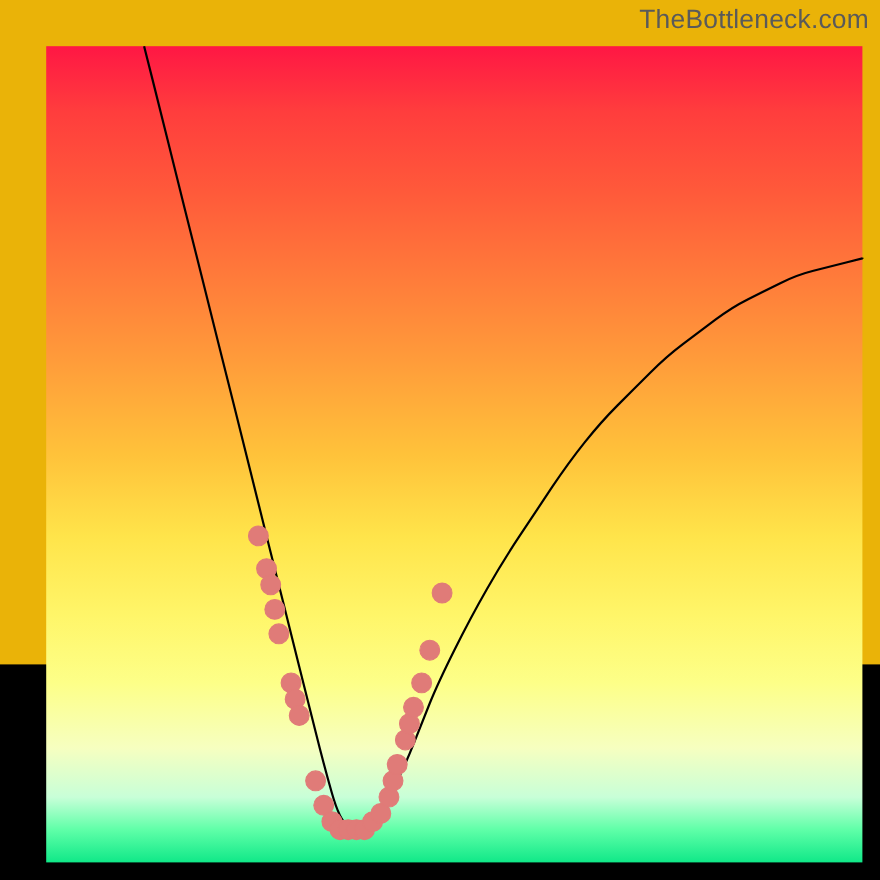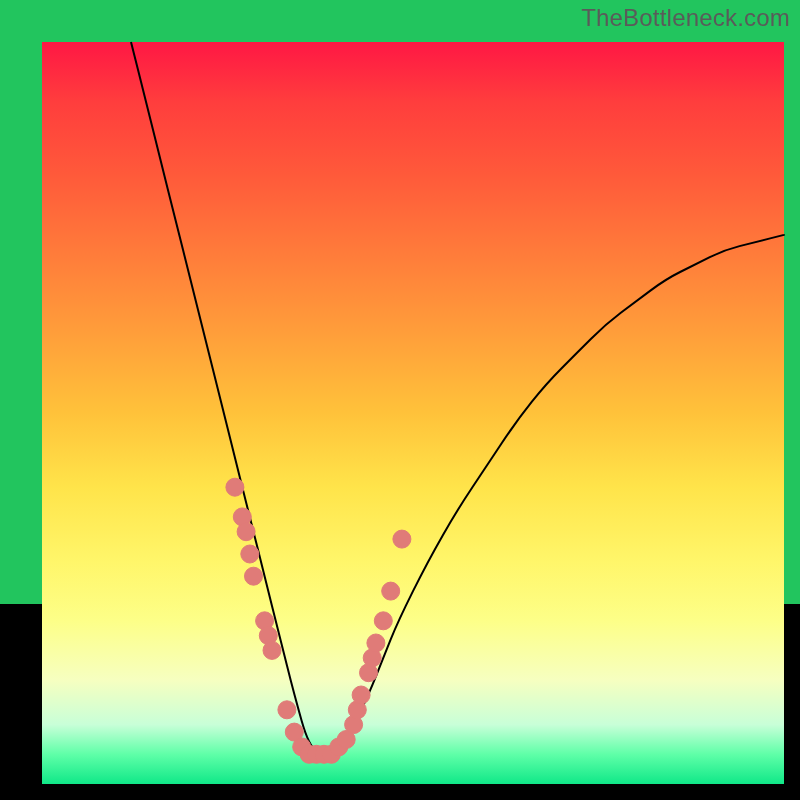--- a/index.html
+++ b/index.html
@@ -7,21 +7,21 @@
     padding: 0;
     width: 800px;
     height: 800px;
     background: #000;
     overflow: hidden;
   }
   .frame {
     position: relative;
     width: 800px;
     height: 604px;
-    background: #22c55e;
+    background: #eab308;
   }
   .plot-area {
     position: absolute;
     left: 42px;
     top: 42px;
     width: 742px;
     height: 742px;
     background: linear-gradient(
       to bottom,
       #ff1744 0%,

